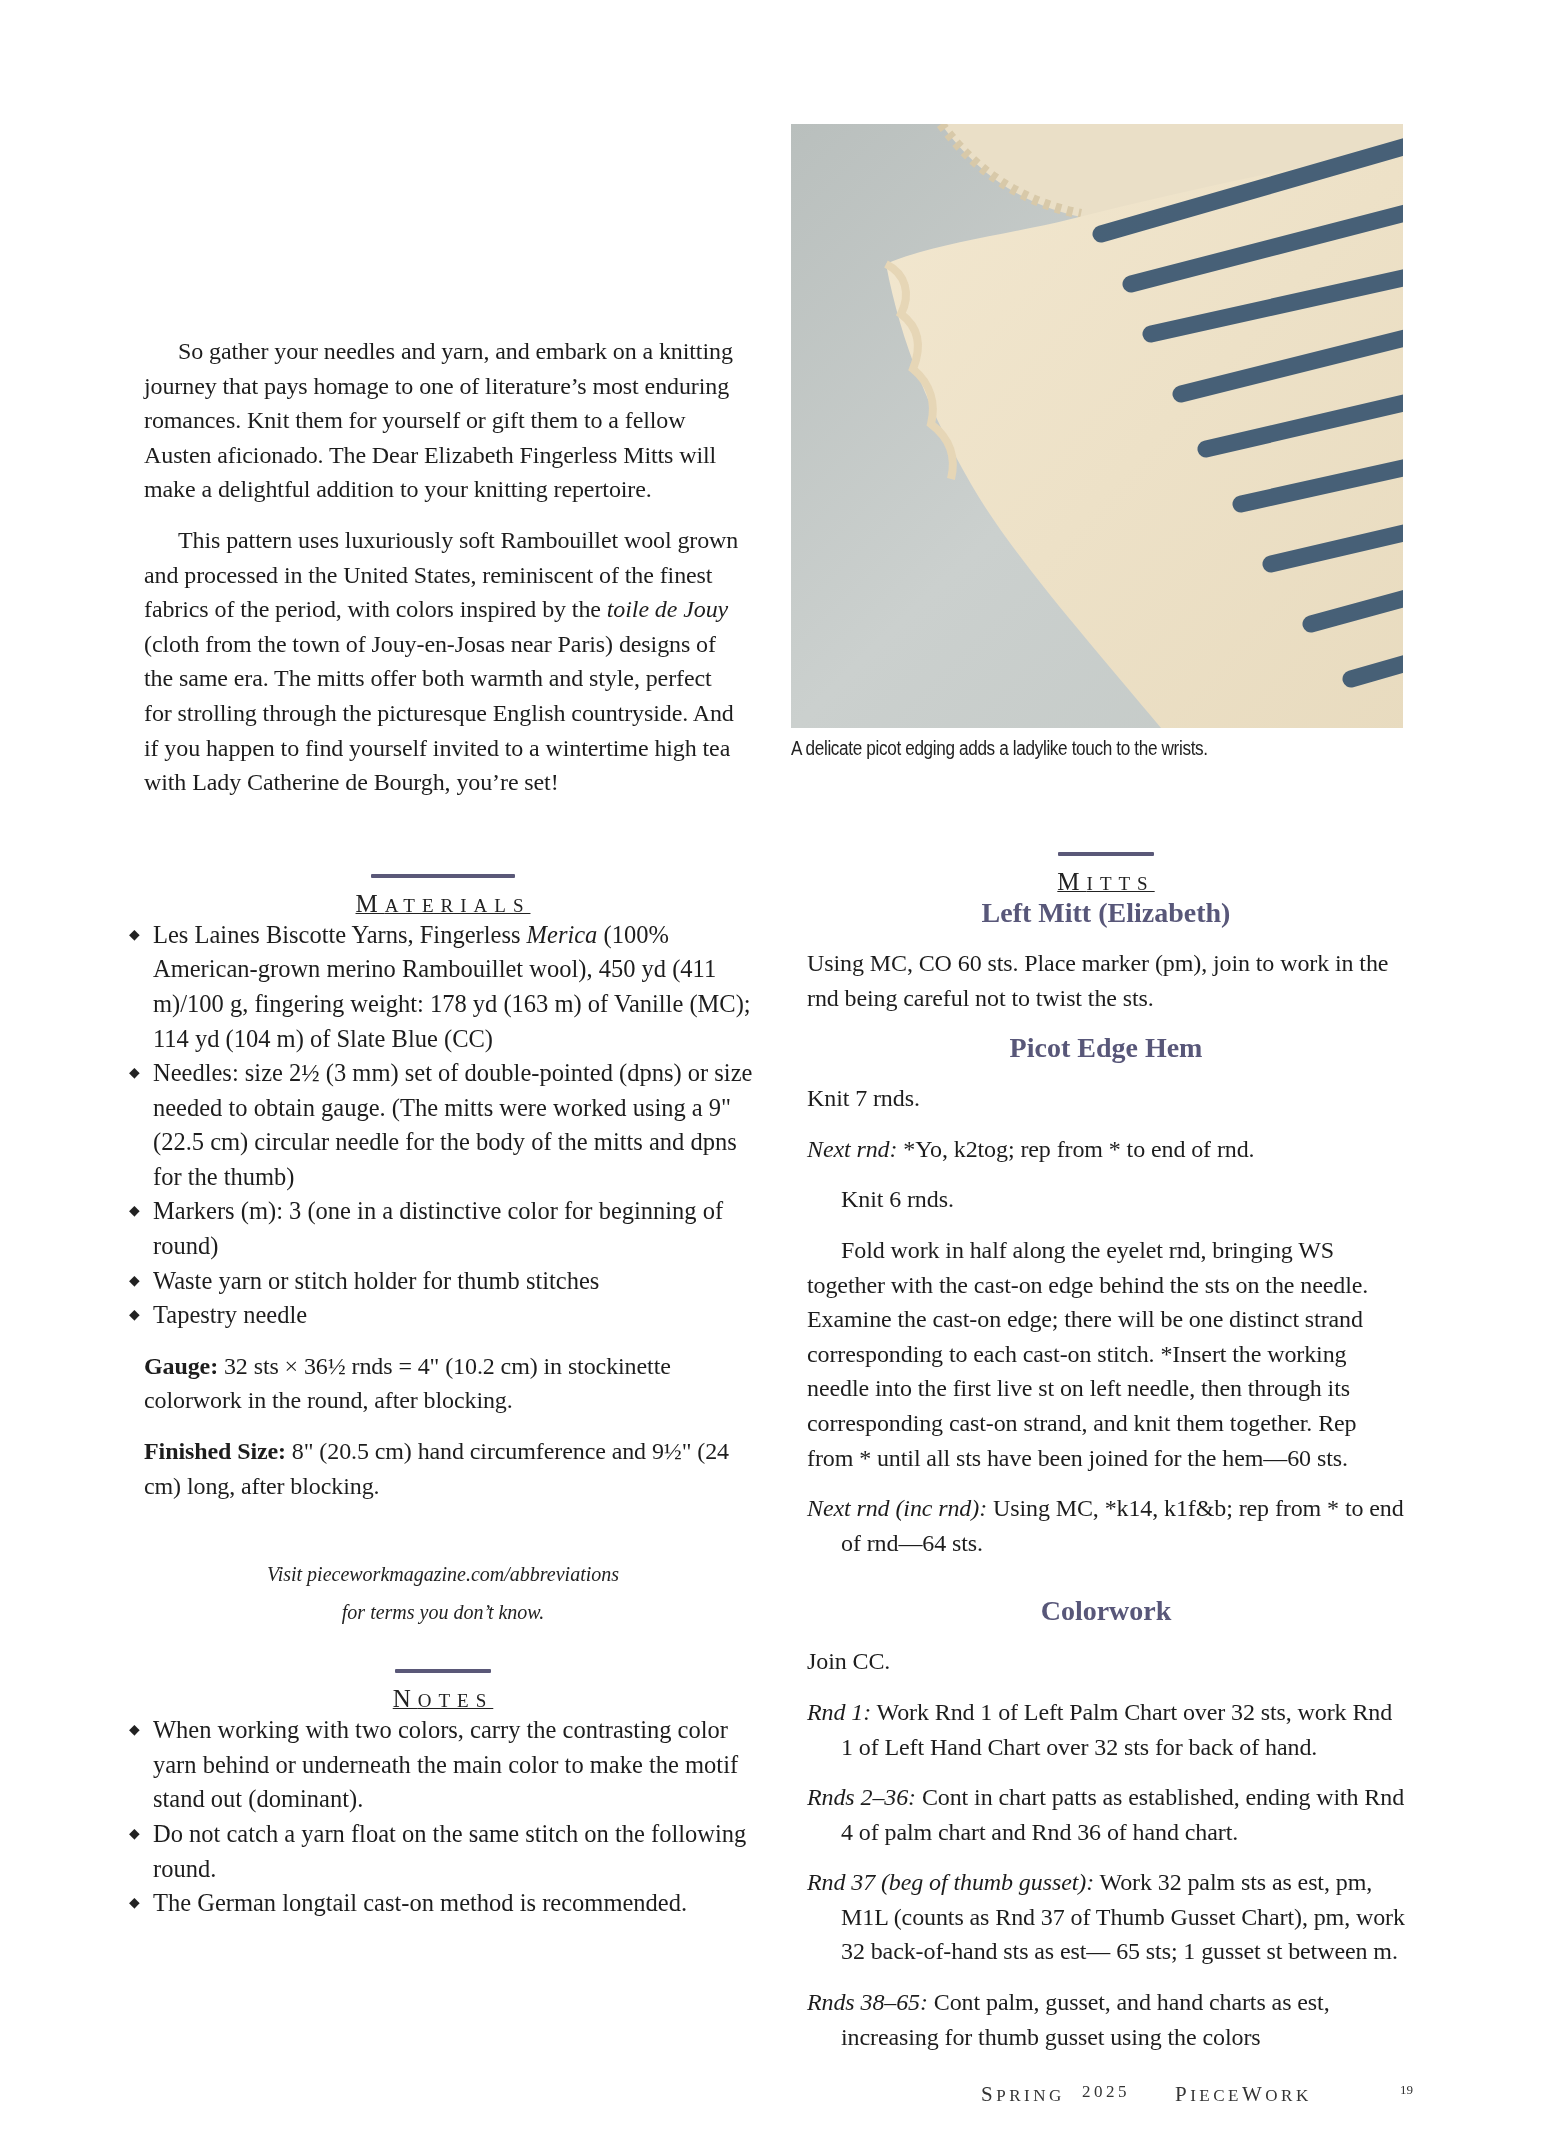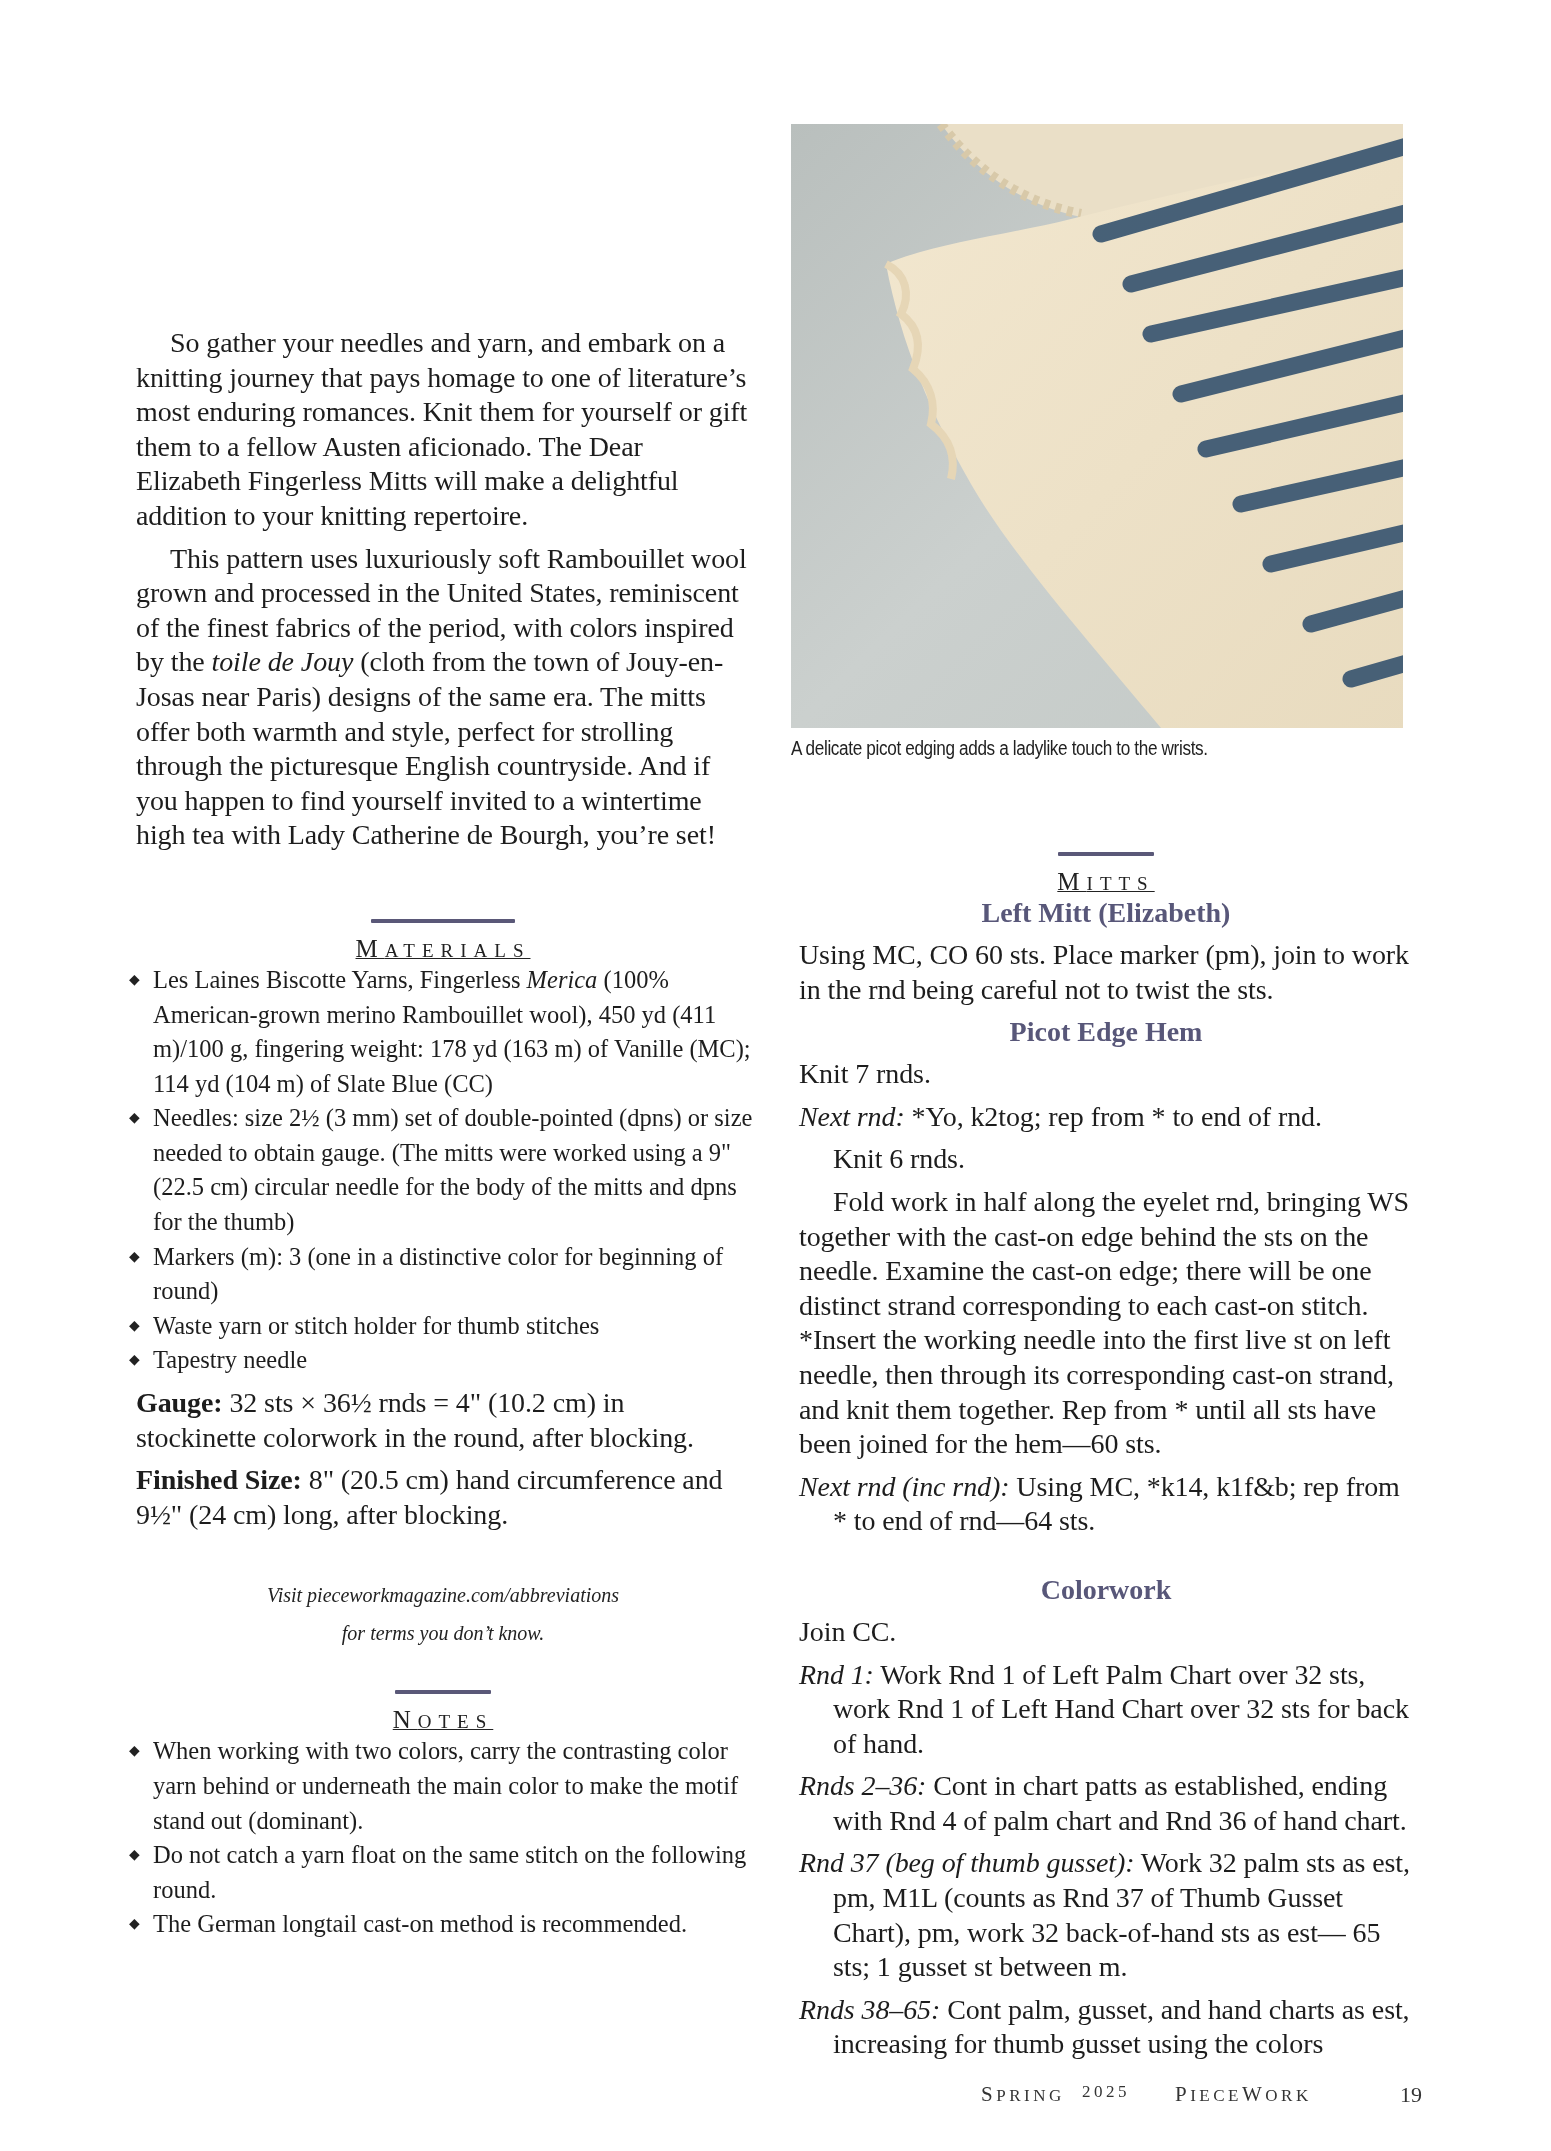--- a/index.html
+++ b/index.html
@@ -3,22 +3,22 @@
 <meta charset="utf-8">
 <style>
   html, body { margin: 0; padding: 0; background: #ffffff; }
   body { width: 1551px; height: 2151px; position: relative; overflow: hidden;
          font-family: "DejaVu Serif", "Liberation Serif", serif; color: #1d1d1d; }
   .page { position: absolute; inset: 0; }
 
   .col-left { position: absolute; left: 128px; top: 318px; width: 630px; }
   .col-right { position: absolute; left: 791px; top: 124px; width: 630px; }
 
-  .body-text { font-family: "Liberation Serif", "DejaVu Serif", serif; font-size: 28px;
-               line-height: 34.6px; letter-spacing: -0.1px; margin: 8px; }
+  .body-text { font-family: "Liberation Serif", "DejaVu Serif", serif; font-size: 24px;
+               line-height: 34.6px; letter-spacing: -0.1px; margin: 16px; }
   .indent { text-indent: 34px; }
   .hang { padding-left: 34px; text-indent: -34px; }
   em, .it { font-style: italic; }
   b { font-weight: bold; }
 
   
   .photo { position: relative; width: 630px; height: 604px; overflow: hidden;
            background: #c9cdcb; }
   .photo svg { display: block; }
   .caption { font-family: "Liberation Sans", "DejaVu Sans", sans-serif; font-size: 19.5px;
@@ -155,15 +155,15 @@
       <p class="body-text hang"><em>Rnds 2–36:</em><span> Cont in chart patts as established, ending with Rnd 4 of palm chart and Rnd 36 of hand chart.</span></p>
       <p class="body-text hang"><em>Rnd 37 (beg of thumb gusset):</em><span> Work 32 palm sts as est, pm, M1L (counts as Rnd 37 of Thumb Gusset Chart), pm, work 32 back-of-hand sts as est— 65 sts; 1 gusset st between m.</span></p>
       <p class="body-text hang"><em>Rnds 38–65:</em><span> Cont palm, gusset, and hand charts as est, increasing for thumb gusset using the colors</span></p>
     </div>
   </div>
 
   <div class="footer">
     <span style="left:11px"><span class="sc-big" style="position:static;letter-spacing:3.5px">S</span><span style="position:static">PRING</span></span>
     <span style="left:112px">2025</span>
     <span style="left:205px"><span class="sc-big" style="position:static">P</span><span style="position:static">IECE</span><span class="sc-big" style="position:static">W</span><span style="position:static">ORK</span></span>
-    <span style="left:430px;letter-spacing:0;font-size:22px">19</span>
+    <span style="left:430px;letter-spacing:0;font-size:13px">19</span>
   </div>
 </div>
 
 </body></html>

